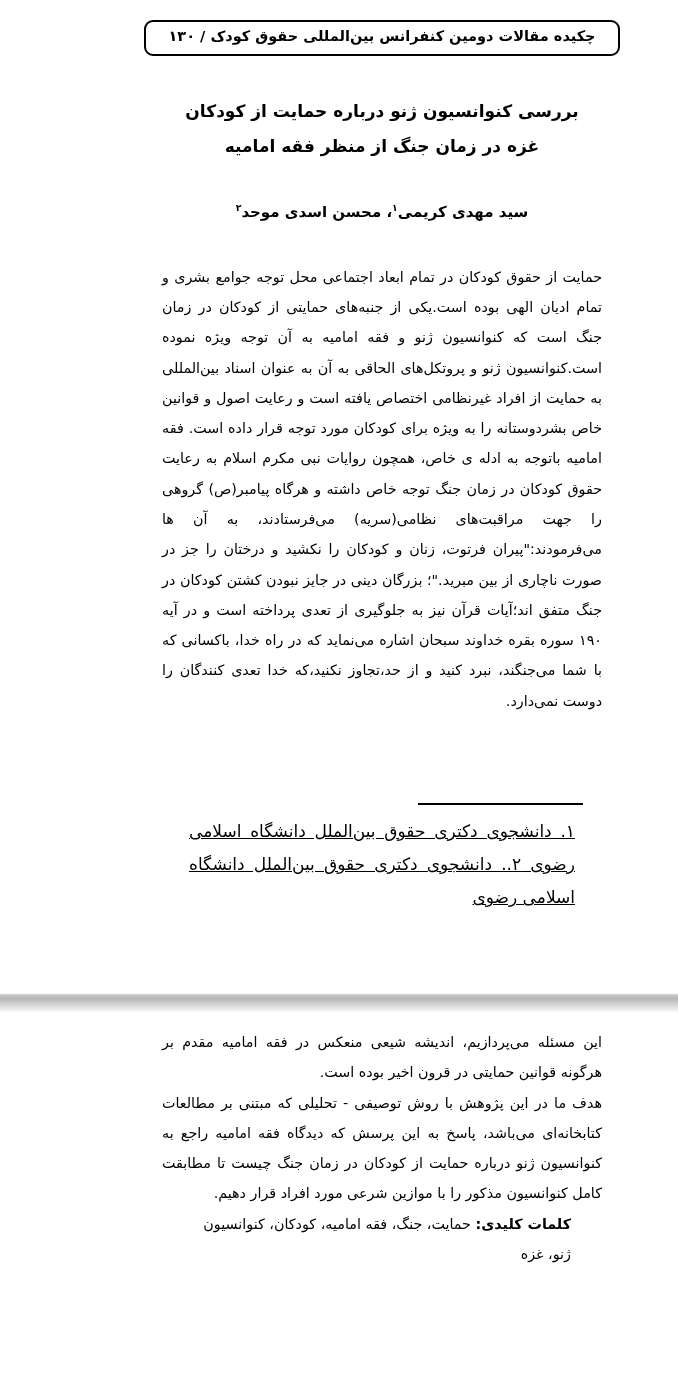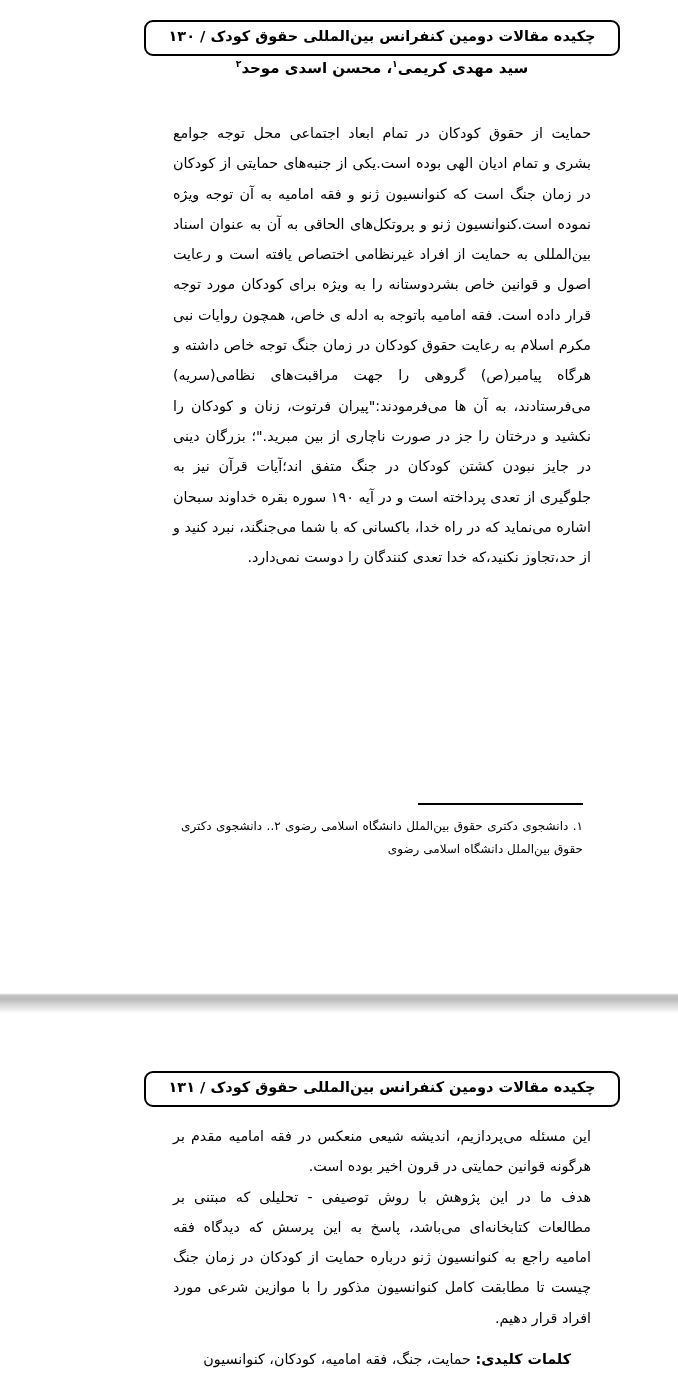--- a/index.html
+++ b/index.html
@@ -66,21 +66,21 @@
     line-height: 1.6;
   }
   .authors sup {
     font-size: 0.62em;
     vertical-align: super;
     font-weight: bold;
   }
 
   
   .body-text {
-    margin: 11px;
+    margin: 0;
     padding: 0 76px;
     font-size: 14.3px;
     line-height: 2.12;
     text-align: justify;
     text-justify: inter-word;
     text-align-last: right;
   }
   .body-text p {
     margin: 0;
     padding: 0;
@@ -94,25 +94,26 @@
     padding: 0 95px;
     box-sizing: border-box;
   }
   .footnote-rule {
     width: 165px;
     height: 2px;
     background: #000000;
     margin: 0 0 10px auto;
   }
   .footnote-text {
-    font-size: 12px;
+    font-size: 17px;
     line-height: 1.95;
     text-align: justify;
     text-align-last: right;
-    margin: 0;
+    margin: 8px;
+    text-decoration: underline;
   }
 
   
   .page-separator {
     width: 100%;
     height: 20px;
     background: linear-gradient(to bottom,
                 #ffffff 0%,
                 #c4c4c4 12%,
                 #b8b8b8 30%,
@@ -133,43 +134,41 @@
 </style>
 </head>
 <body>
 
 <div class="page page-one">
 
   <div class="header-wrap" style="padding-top:20px;">
     <div class="header-box">چکیده مقالات دومین کنفرانس بین‌المللی حقوق کودک / ۱۳۰</div>
   </div>
 
+  <h1 class="doc-title" style="margin-top:38px;">بررسی کنوانسیون ژنو درباره حمایت از کودکان غزه در زمان جنگ از منظر فقه امامیه</h1>
 
-  <div class="authors" style="">
+  <div class="authors" style="margin-top:36px;">
     <span>سید مهدی کریمی</span><sup>۱</sup><span>، </span><span>محسن اسدی موحد</span><sup>۲</sup>
   </div>
 
   <div class="body-text" style="margin-top:38px;">
     <p>حمایت از حقوق کودکان در تمام ابعاد اجتماعی محل توجه جوامع بشری و تمام ادیان الهی بوده است.یکی از جنبه‌های حمایتی از کودکان در زمان جنگ است که کنوانسیون ژنو و فقه امامیه به آن توجه ویژه نموده است.کنوانسیون ژنو و پروتکل‌های الحاقی به آن به عنوان اسناد بین‌المللی به حمایت از افراد غیرنظامی اختصاص یافته است و رعایت اصول و قوانین خاص بشردوستانه را به ویژه برای کودکان مورد توجه قرار داده است. فقه امامیه باتوجه به ادله ی خاص، همچون روایات نبی مکرم اسلام به رعایت حقوق کودکان در زمان جنگ توجه خاص داشته و هرگاه پیامبر(ص) گروهی را جهت مراقبت‌های نظامی(سریه) می‌فرستادند، به آن ها می‌فرمودند:"پیران فرتوت، زنان و کودکان را نکشید و درختان را جز در صورت ناچاری از بین مبرید."؛ بزرگان دینی در جایز نبودن کشتن کودکان در جنگ متفق اند؛آیات قرآن نیز به جلوگیری از تعدی پرداخته است و در آیه ۱۹۰ سوره بقره خداوند سبحان اشاره می‌نماید که در راه خدا، باکسانی که با شما می‌جنگند، نبرد کنید و از حد،تجاوز نکنید،که خدا تعدی کنندگان را دوست نمی‌دارد.</p>
   </div>
 
   <div class="footnote-area" style="top:803px;">
     <div class="footnote-rule"></div>
     <p class="footnote-text">۱. دانشجوی دکتری  حقوق بین‌الملل دانشگاه اسلامی رضوی ۲.. دانشجوی دکتری حقوق بین‌الملل دانشگاه اسلامی رضوی</p>
   </div>
 
 </div>
 
 <div class="page-separator"></div>
 
 <div class="page page-two">
 
-  <div class="header-wrap" style="padding-top:58px;">
-    <div class="header-box">چکیده مقالات دومین کنفرانس بین‌المللی حقوق کودک / ۱۳۱</div>
-  </div>
 
   <div class="body-text" style="margin-top:14px;">
     <p>این مسئله می‌پردازیم، اندیشه شیعی منعکس در فقه امامیه مقدم بر هرگونه قوانین حمایتی در قرون اخیر بوده است.</p>
     <p>هدف ما در این پژوهش با روش توصیفی - تحلیلی که مبتنی بر مطالعات کتابخانه‌ای می‌باشد، پاسخ به این پرسش که دیدگاه فقه امامیه راجع به کنوانسیون ژنو درباره حمایت از کودکان در زمان جنگ چیست تا مطابقت کامل کنوانسیون مذکور را با موازین شرعی مورد افراد قرار دهیم.</p>
   </div>
 
   <p class="keywords" style="margin-top:0;">
     <span class="kw-label">کلمات کلیدی:</span><span> حمایت، جنگ، فقه امامیه، کودکان، کنوانسیون ژنو، غزه</span>
   </p>
 

